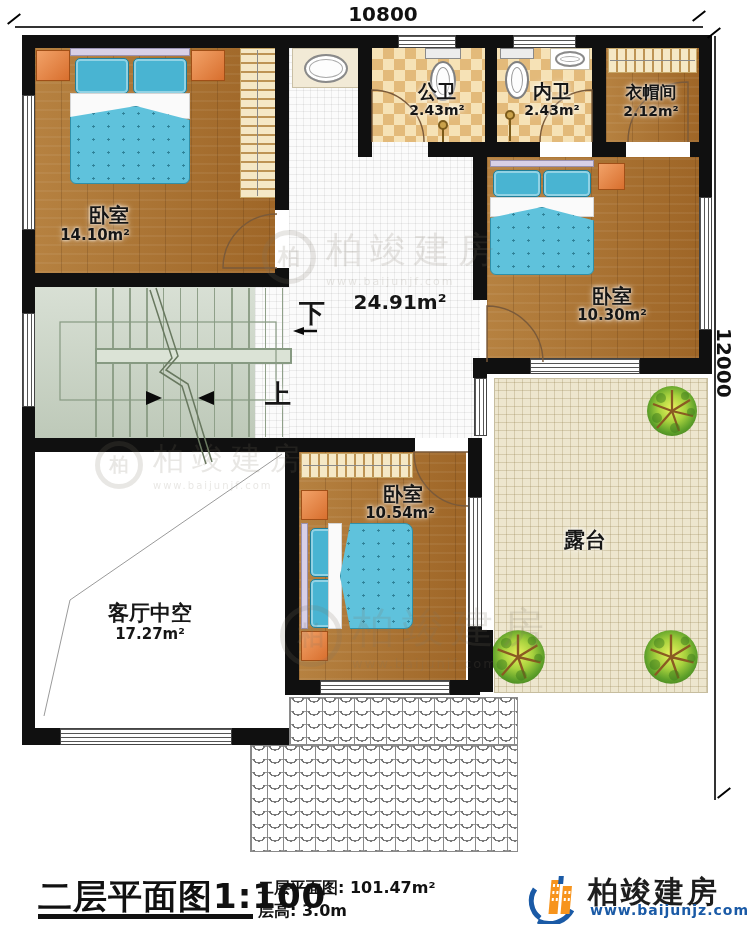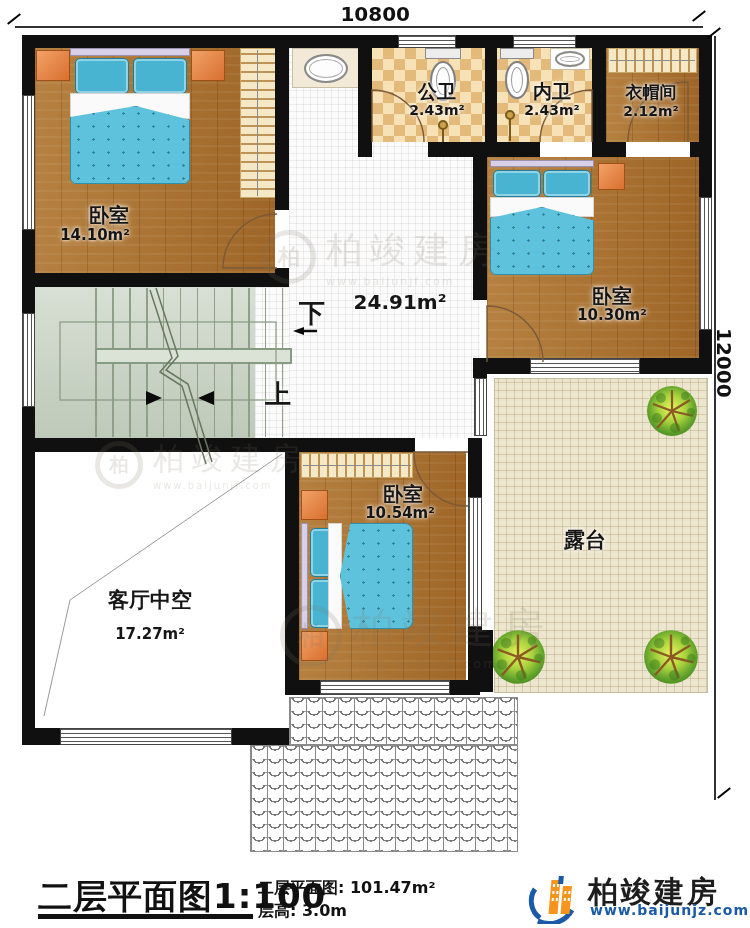--- a/index.html
+++ b/index.html
@@ -69,21 +69,21 @@
   svg.tree{position:absolute;z-index:22}
   .tb-title{position:absolute;font-weight:bold;color:#111;font-size:34px;letter-spacing:1px;white-space:nowrap}
   .tb-underline{position:absolute;background:#111}
   .tb-stats{position:absolute;font-weight:bold;color:#111;font-size:16px;line-height:23px;white-space:nowrap}
   .brand-name{position:absolute;font-weight:900;color:#1d1d1d;font-size:30px;letter-spacing:3px;white-space:nowrap}
   .brand-url{position:absolute;font-weight:bold;color:#1a5aa6;font-size:14px;letter-spacing:1px;white-space:nowrap}
 </style>
 </head>
 <body>
 
-<div class="dim" style="left:340px;top:2px;width:70px;text-align:right;font-size:20px">10800</div>
+<div class="dim" style="left:348px;top:2px;width:70px;text-align:center;font-size:20px">10800</div>
 <div class="dimline" style="left:15px;top:26px;width:688px;height:2px"></div>
 <div class="tick" style="left:6px;top:18px"></div>
 <div class="tick" style="left:691px;top:15px"></div>
 <div class="dimline" style="left:714px;top:36px;width:2px;height:764px"></div>
 <div class="tick" style="left:706px;top:32px"></div>
 <div class="tick" style="left:716px;top:792px"></div>
 <div class="dim" style="left:736px;top:328px;font-size:20px;transform:rotate(90deg);transform-origin:left top">12000</div>
 
 <div class="room tileW" style="left:289px;top:48px;width:191px;height:390px"></div>
 <div class="room tileW" style="left:255px;top:287px;width:34px;height:151px"></div>
@@ -296,21 +296,21 @@
 <div class="lbl" style="left:562px;top:308px;width:100px;font-size:15px">10.30m²</div>
 
 <div class="lbl" style="left:350px;top:292px;width:100px;font-size:20px">24.91m²</div>
 
 <div class="lbl" style="left:294px;top:300px;width:36px;font-size:26px">下</div>
 <div class="lbl" style="left:260px;top:381px;width:36px;font-size:26px">上</div>
 
 <div class="lbl" style="left:353px;top:484px;width:100px;font-size:20px">卧室</div>
 <div class="lbl" style="left:350px;top:506px;width:100px;font-size:15px">10.54m²</div>
 
-<div class="lbl" style="left:75px;top:589px;width:150px;font-size:21px">客厅中空</div>
+<div class="lbl" style="left:75px;top:602px;width:150px;font-size:21px">客厅中空</div>
 <div class="lbl" style="left:76px;top:627px;width:148px;font-size:15px">17.27m²</div>
 
 <div class="lbl" style="left:535px;top:529px;width:100px;font-size:21px">露台</div>
 
 <div class="tb-title" style="left:38px;top:874px">
   <span>二层平面图</span><span>1:100</span>
 </div>
 <div class="tb-underline" style="left:38px;top:914px;width:215px;height:5px"></div>
 <div class="tb-stats" style="left:258px;top:876px">
   <span>二层平面图:</span>

